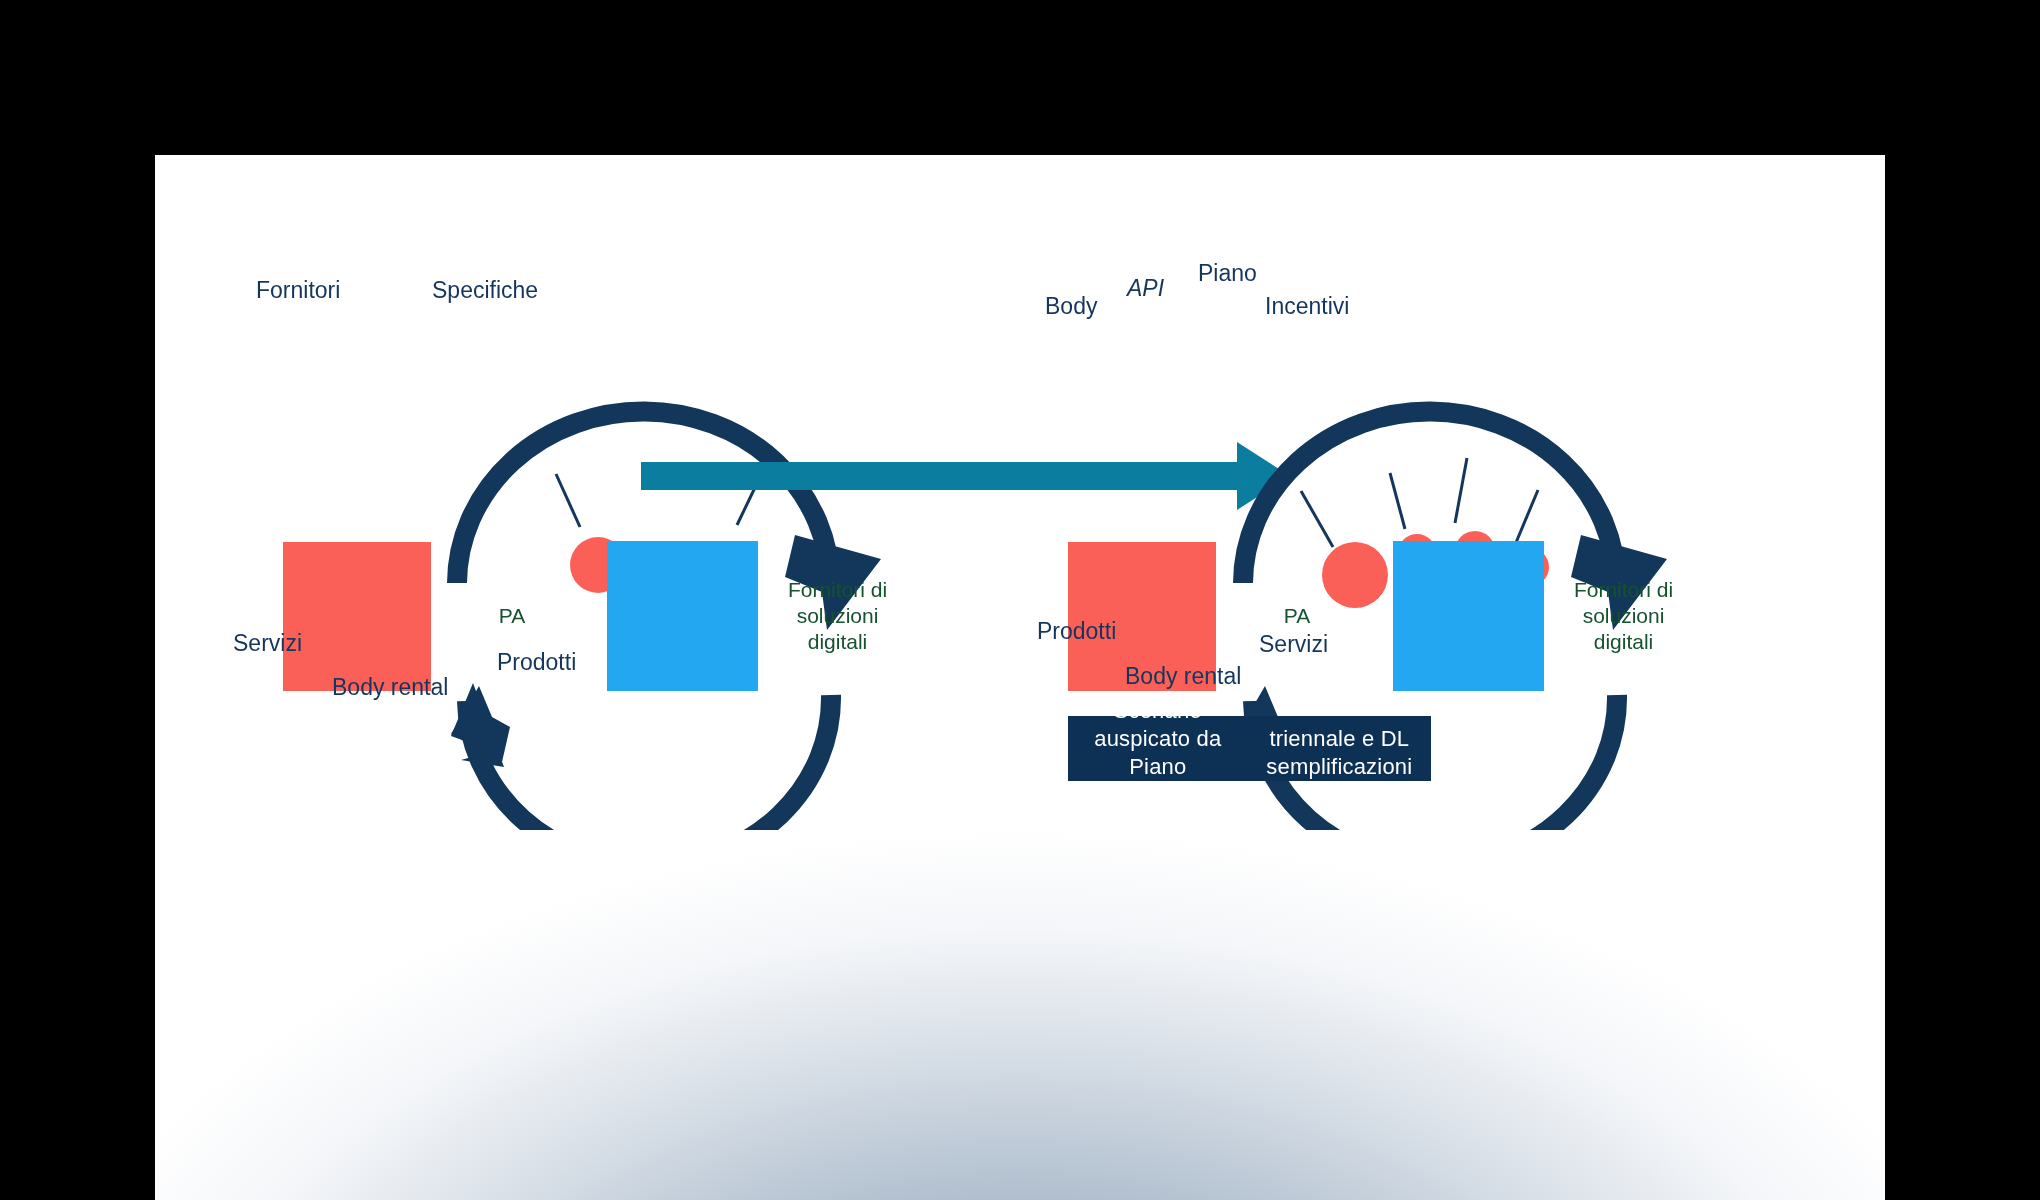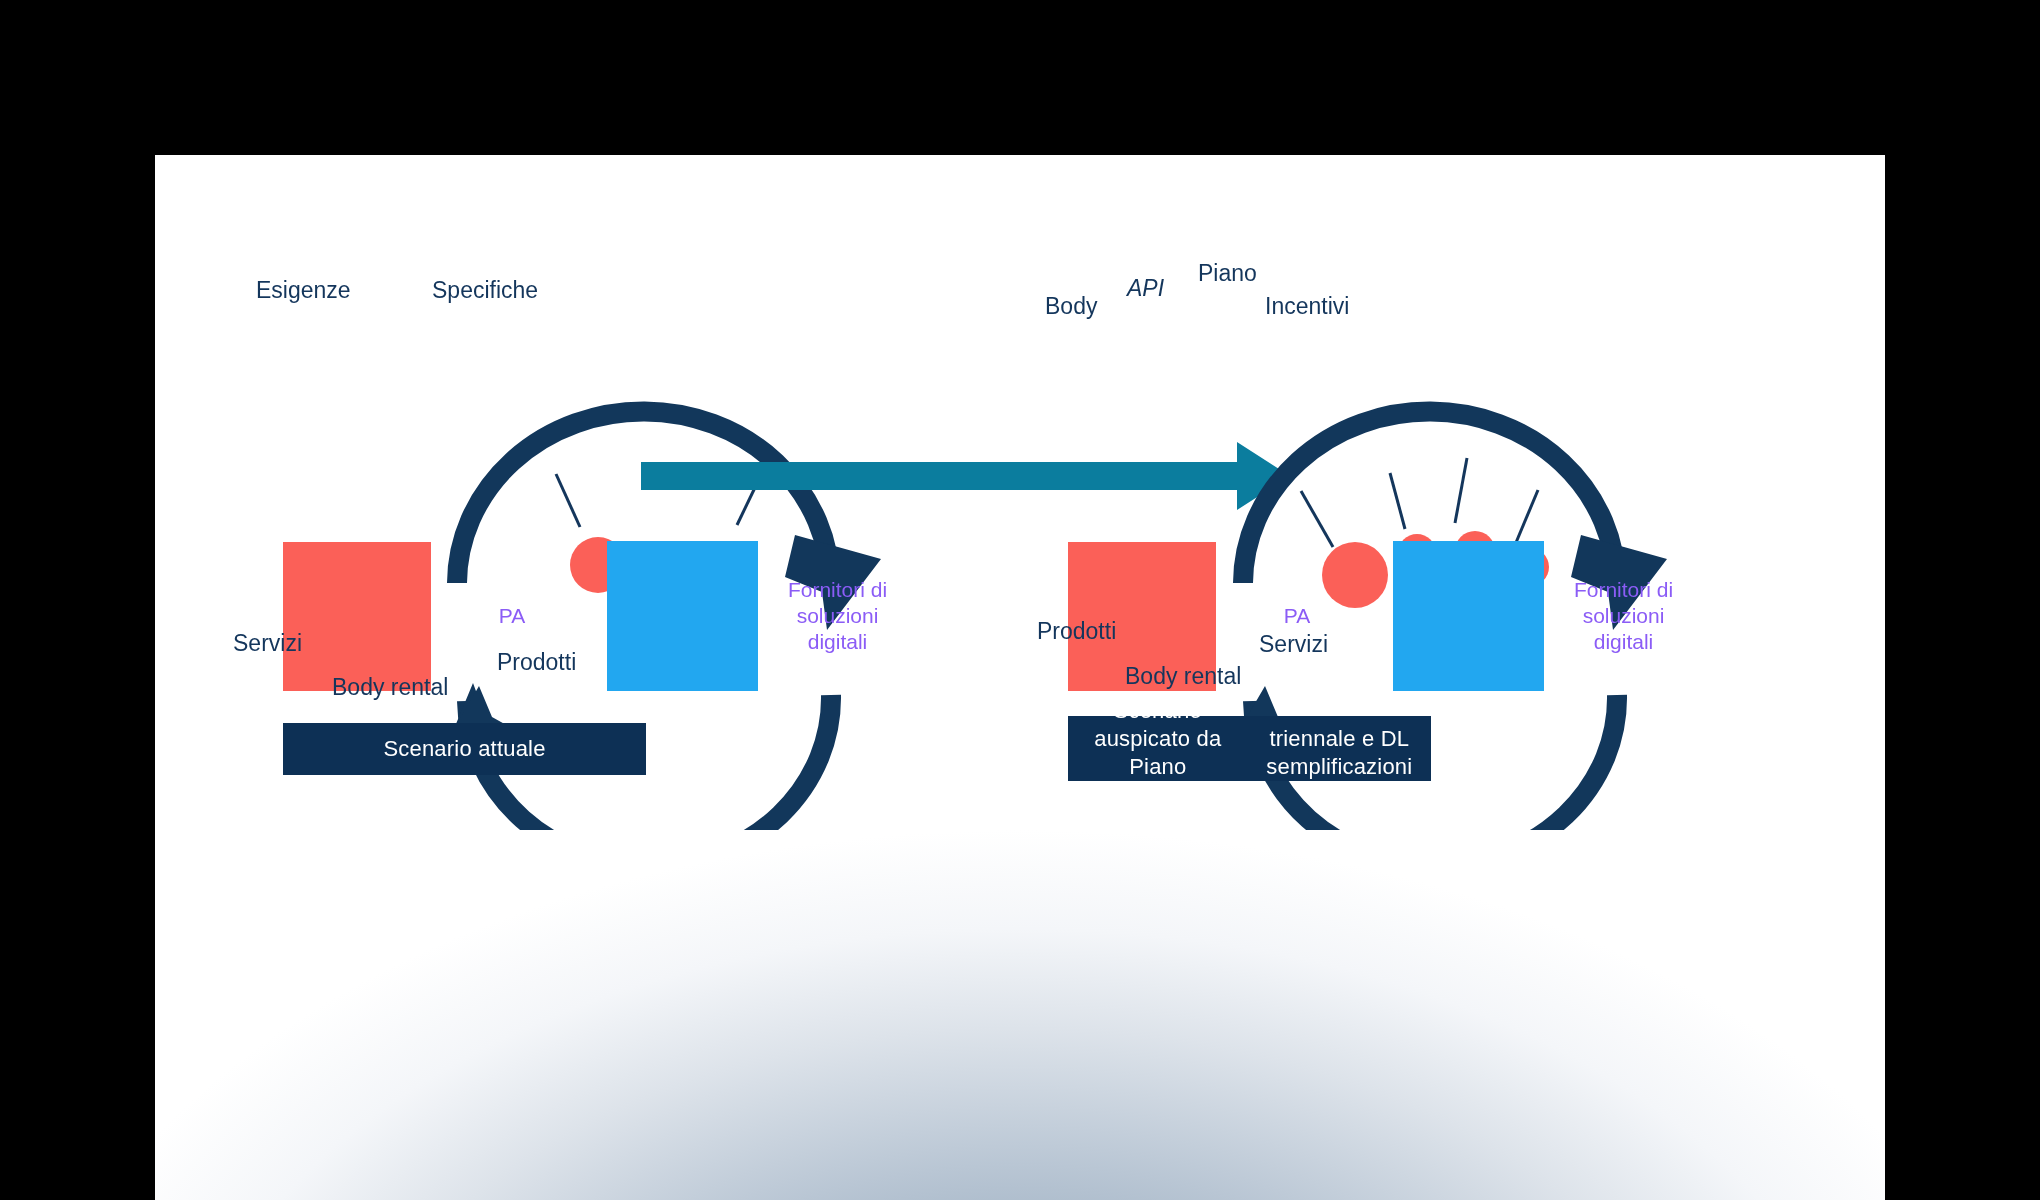--- a/index.html
+++ b/index.html
@@ -5,21 +5,21 @@
   html,body{margin:0;padding:0;background:#000;}
   body{width:2040px;height:1200px;overflow:hidden;font-family:"Liberation Sans",sans-serif;}
   #stage{position:relative;width:2040px;height:1200px;background:#000;}
   #slide{position:absolute;left:155px;top:155px;width:1730px;height:1045px;background:#fff;overflow:hidden;}
   #slide-shadow{position:absolute;left:0;bottom:-250px;width:1730px;height:620px;
     background:radial-gradient(ellipse 58% 100% at 50% 100%, #7d93ab 0%, #93a7bb 22%, #b9c6d4 46%, #dde3ea 68%, #f4f6f9 84%, #ffffff 100%);
     pointer-events:none;}
   .diagram{position:absolute;top:0;left:0;}
   .capbar{position:absolute;background:#0D3055;color:#fff;display:flex;align-items:center;justify-content:center;
     text-align:center;line-height:1.28;font-size:22px;letter-spacing:.2px;}
-  .boxlabel{position:absolute;color:#8b5cf6;text-align:center;line-height:1.25;font-size:21px;
+  .boxlabel{position:absolute;color:#14532d;text-align:center;line-height:1.25;font-size:21px;
     display:flex;align-items:center;justify-content:center;}
   .ptlabel{position:absolute;color:#14365C;font-size:23px;white-space:nowrap;}
   svg{display:block;overflow:visible;}
 </style>
 </head>
 <body>
 
 <div id="stage">
 
   <div id="slide">
@@ -53,30 +53,27 @@
 
       <div class="boxlabel" style="left:283px;top:387px;width:148px;height:149px;">
         <span>PA</span>
       </div>
       <div class="boxlabel" style="left:607px;top:386px;width:151px;height:150px;flex-direction:column;">
         <span>Fornitori di</span>
         <span>soluzioni</span>
         <span>digitali</span>
       </div>
 
-      <div class="ptlabel" style="left:101px;top:122px;">Esigenze</div>
+      <div class="ptlabel" style="left:101px;top:122px;">Fornitori</div>
       <div class="ptlabel" style="left:277px;top:122px;">Specifiche</div>
       <div class="ptlabel" style="left:78px;top:475px;">Servizi</div>
       <div class="ptlabel" style="left:177px;top:519px;">Body rental</div>
       <div class="ptlabel" style="left:342px;top:494px;">Prodotti</div>
     </div>
 
-    <div class="capbar" style="left:128px;top:568px;width:363px;height:52px;">
-      <span>Scenario attuale</span>
-    </div>
 
     <div class="diagram">
       <svg width="1730" height="1045" viewBox="0 0 1730 1045" aria-hidden="true">
         <polygon points="486,307 1082,307 1082,287 1135,321 1082,355 1082,335 486,335" fill="#0B7D9E"></polygon>
       </svg>
     </div>
 
     <div class="diagram">
       <svg width="1730" height="1045" viewBox="0 0 1730 1045" aria-hidden="true">
 

